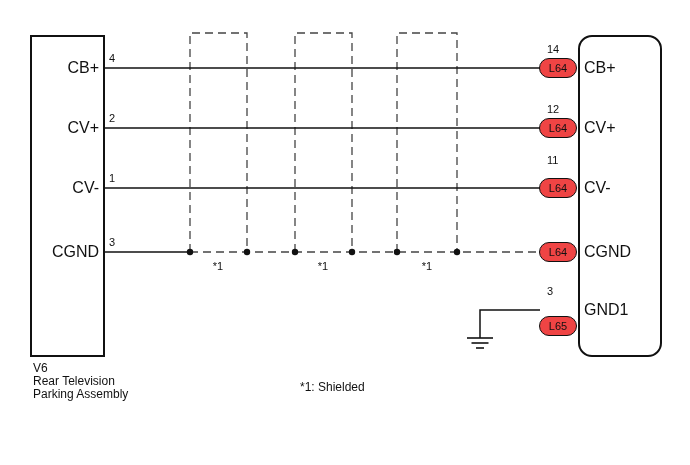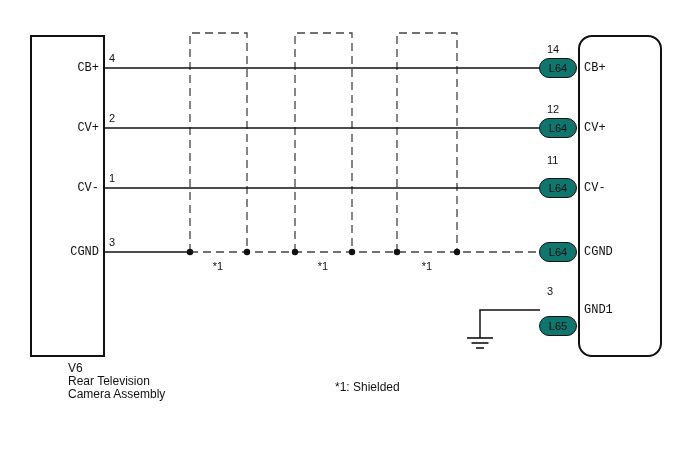--- a/index.html
+++ b/index.html
@@ -4,33 +4,33 @@
 <style>
   html,body{margin:0;padding:0;background:#fff;}
   .canvas{
     position:relative;width:690px;height:465px;background:#fff;
     color:#111;font-family:"Liberation Sans",sans-serif;overflow:hidden;
   }
   svg.layer{position:absolute;left:0;top:0;}
   .box{position:absolute;border:2px solid #111;box-sizing:border-box;background:transparent;}
   .left-box{left:30px;top:35px;width:75px;height:322px;}
   .ecu-box{left:578px;top:35px;width:84px;height:322px;border-radius:14px;}
-  .lbl{position:absolute;font-size:12px;line-height:14px;white-space:nowrap;font-family:Liberation Mono, monospace;}
+  .lbl{position:absolute;font-size:16px;line-height:14px;white-space:nowrap;}
   .num{position:absolute;font-size:11px;line-height:12px;white-space:nowrap;}
   .lpin{left:33px;width:66px;text-align:right;}
   .lnum{left:109px;}
   .rnum{left:547px;}
   .rpin{left:584px;}
   .oval{
     position:absolute;left:539px;width:38px;height:20px;box-sizing:border-box;
-    border:1.5px solid #111;border-radius:10px;background:#0f766e;
+    border:1.5px solid #111;border-radius:10px;background:#ef4444;
     font-size:11px;display:flex;align-items:center;justify-content:center;
   }
   .shield-mark{position:absolute;font-size:11px;width:30px;text-align:center;}
-  .caption{position:absolute;font-size:12px;line-height:13px;white-space:nowrap;margin-left:35px;}
+  .caption{position:absolute;font-size:12px;line-height:13px;white-space:nowrap;}
 </style>
 </head>
 <body>
 
 <div class="canvas">
 
   <svg class="layer" width="690" height="465" viewBox="0 0 690 465">
 
     <path d="M190 252 L190 33 L247 33 L247 252" fill="none" stroke="#444" stroke-width="1.3" stroke-dasharray="8 5"></path>
     <path d="M295 252 L295 33 L352 33 L352 252" fill="none" stroke="#444" stroke-width="1.3" stroke-dasharray="8 5"></path>
@@ -88,16 +88,16 @@
   <span class="lbl rpin" style="top:181px">CV-</span>
   <span class="lbl rpin" style="top:245px">CGND</span>
   <span class="lbl rpin" style="top:303px">GND1</span>
 
   <span class="shield-mark" style="left:203px;top:260px">*1</span>
   <span class="shield-mark" style="left:308px;top:260px">*1</span>
   <span class="shield-mark" style="left:412px;top:260px">*1</span>
 
   <span class="caption" style="left:33px;top:362px">V6</span>
   <span class="caption" style="left:33px;top:375px">Rear Television</span>
-  <span class="caption" style="left:33px;top:388px">Camera Assembly</span>
+  <span class="caption" style="left:33px;top:388px">Parking Assembly</span>
   <span class="caption" style="left:300px;top:381px">*1: Shielded</span>
 
 </div>
 
 </body></html>

